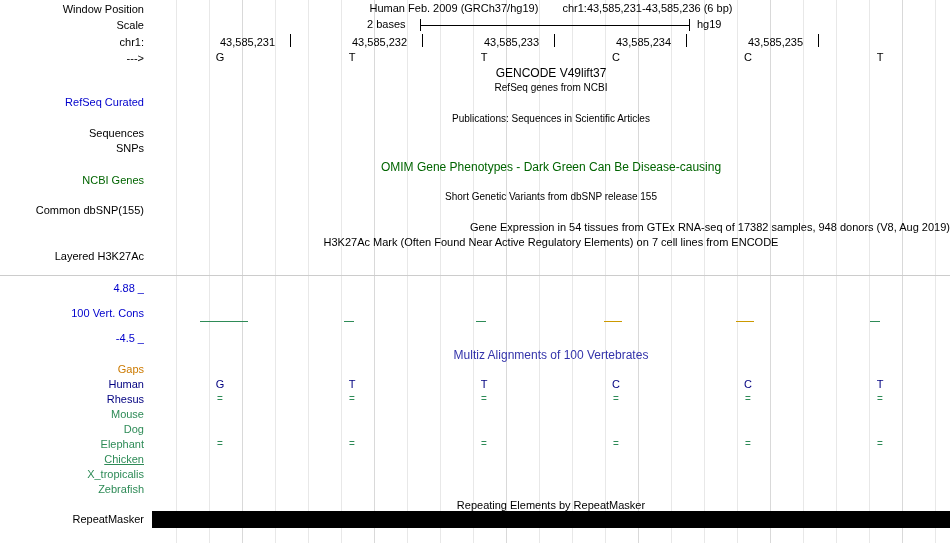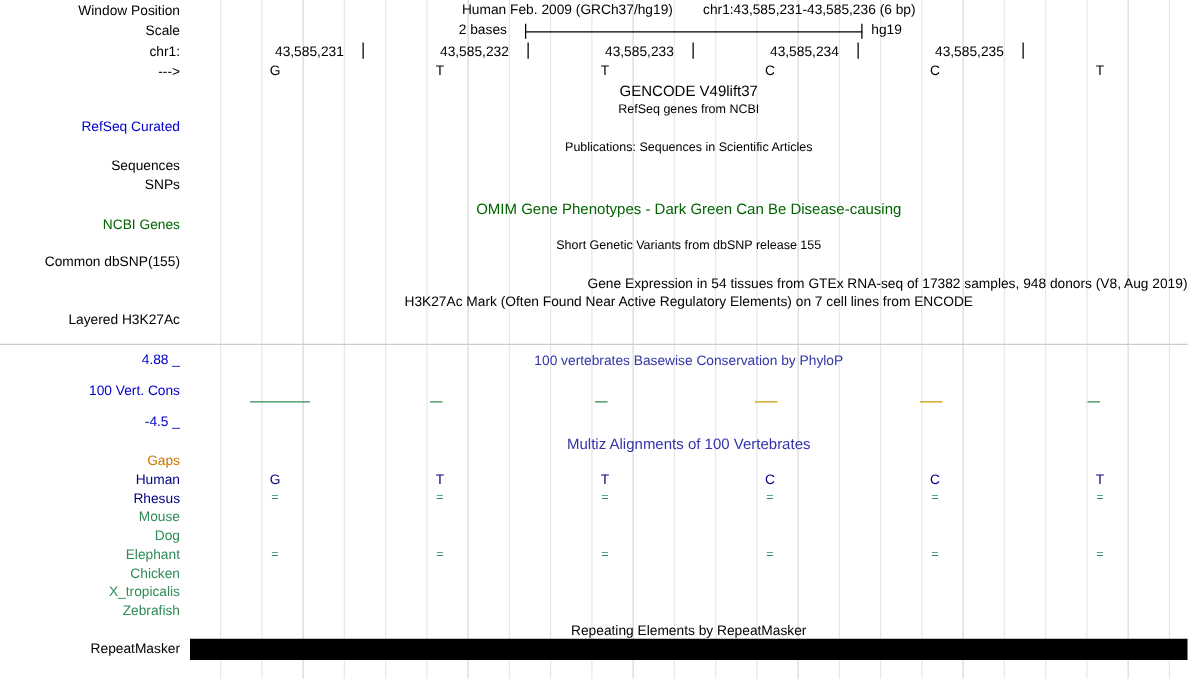--- a/index.html
+++ b/index.html
@@ -137,21 +137,21 @@
     <div class="label blue" style="top:307px; right:8px;">100 Vert. Cons</div>
     <div class="label blue" style="top:332px; right:8px;">-4.5 _</div>
 
     <div class="label orange" style="top:363px; right:8px;">Gaps</div>
 
     <div class="label navy" style="top:378px; right:8px;">Human</div>
     <div class="label navy" style="top:393px; right:8px;padding-left:36px;">Rhesus</div>
     <div class="label midgreen" style="top:408px; right:8px;">Mouse</div>
     <div class="label midgreen" style="top:423px; right:8px;">Dog</div>
     <div class="label midgreen" style="top:438px; right:8px;">Elephant</div>
-    <div class="label midgreen" style="top:453px; right:8px;">Chicken</div>
+    <div class="label midgreen" style="top:453px; right:8px;text-decoration:underline;">Chicken</div>
     <div class="label midgreen" style="top:468px; right:8px;">X_tropicalis</div>
     <div class="label midgreen" style="top:483px; right:8px;">Zebrafish</div>
 
     <div class="label" style="top:513px; right:8px;">RepeatMasker</div>
   </div>
 
   <div id="track-area">
 
     <div class="vline" style="left:24px;"></div>
     <div class="vline" style="left:57px;"></div>
@@ -213,21 +213,20 @@
 
     <div class="center-text" style="top:113px; font-size:10px;">Publications: Sequences in Scientific Articles</div>
 
     <div class="center-text green" style="top:160px; font-size:12px;">OMIM Gene Phenotypes - Dark Green Can Be Disease-causing</div>
 
     <div class="center-text" style="top:191px; font-size:10px;">Short Genetic Variants from dbSNP release 155</div>
 
     <div class="center-text" style="top:221px; font-size:11px;text-align:right;">Gene Expression in 54 tissues from GTEx RNA-seq of 17382 samples, 948 donors (V8, Aug 2019)</div>
     <div class="center-text" style="top:236px; font-size:11px;">H3K27Ac Mark (Often Found Near Active Regulatory Elements) on 7 cell lines from ENCODE</div>
 
-    <div class="center-text bluelink" style="top:283px; font-size:11px;">100 vertebrates Basewise Conservation by PhyloP</div>
 
     <div class="cons-tick" style="top:321px; left:48px; width:48px; background:#2e8b57;"></div>
     <div class="cons-tick" style="top:321px; left:192px; width:10px; background:#2e8b57;"></div>
     <div class="cons-tick" style="top:321px; left:324px; width:10px; background:#2e8b57;"></div>
     <div class="cons-tick" style="top:321px; left:452px; width:18px; background:#cc9900;"></div>
     <div class="cons-tick" style="top:321px; left:584px; width:18px; background:#cc9900;"></div>
     <div class="cons-tick" style="top:321px; left:718px; width:10px; background:#2e8b57;"></div>
 
     <div class="center-text bluelink" style="top:348px; font-size:12px;">Multiz Alignments of 100 Vertebrates</div>
 

